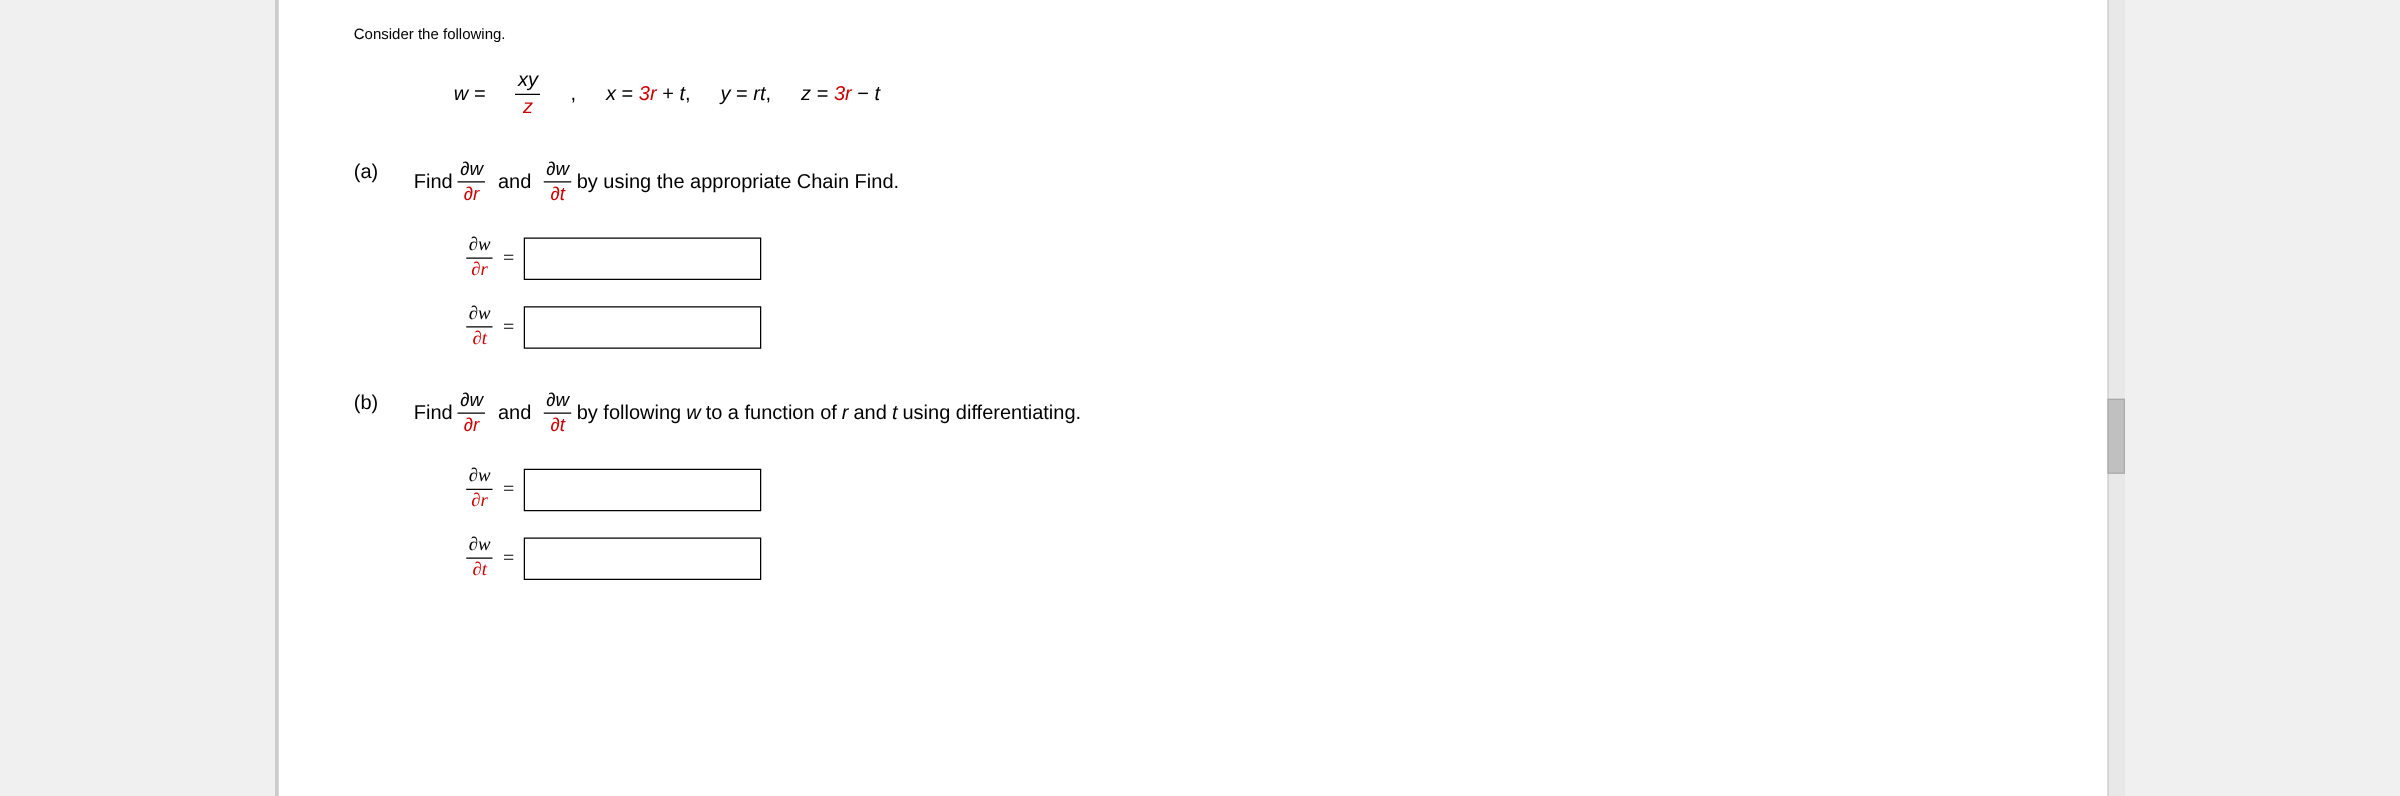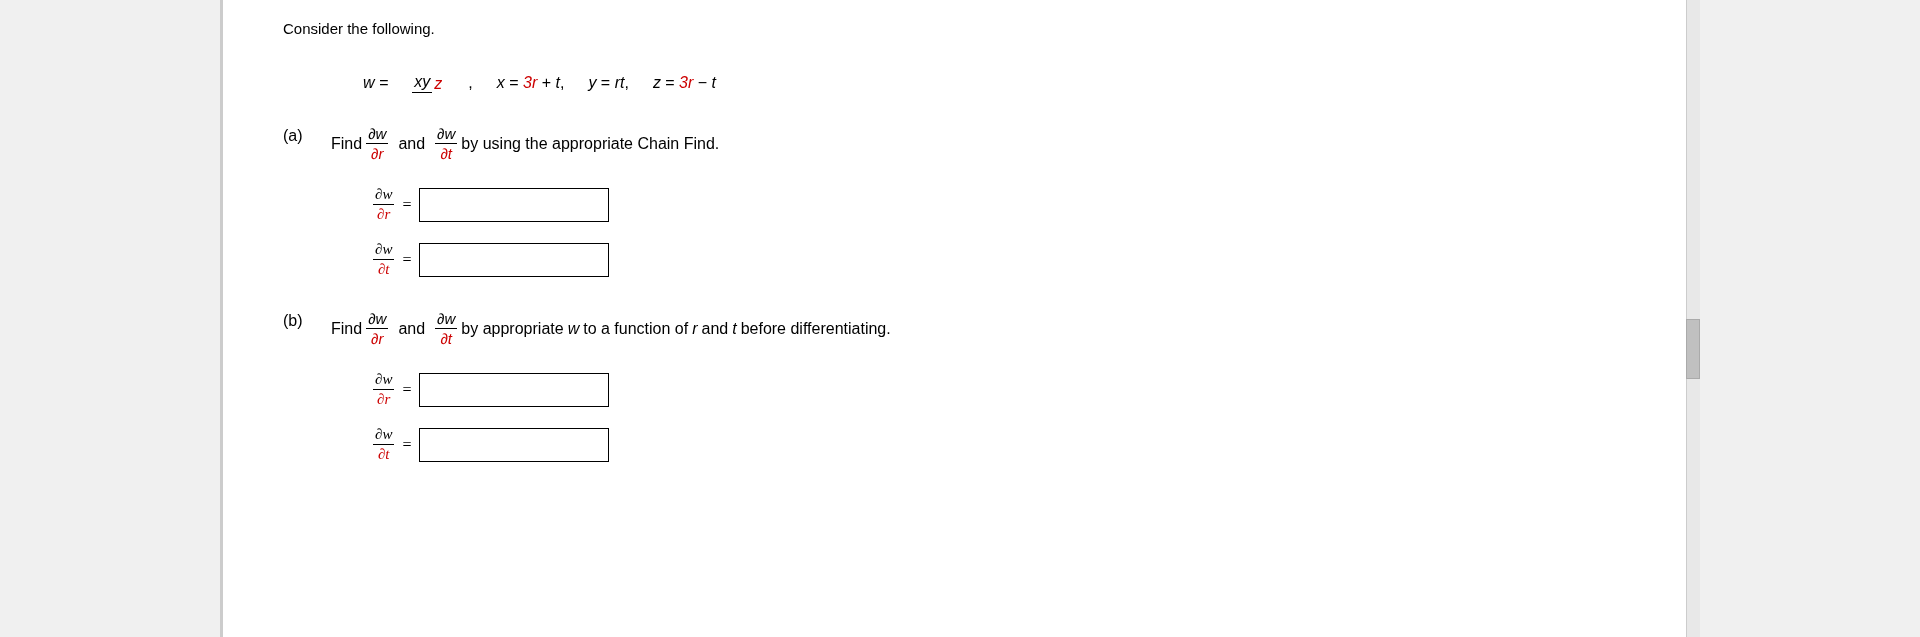--- a/index.html
+++ b/index.html
@@ -41,38 +41,38 @@
       position: absolute;
       top: 50%;
       right: 0;
       width: 14px;
       height: 60px;
       background: #c0c0c0;
       border: 1px solid #aaa;
     }
 
     .consider-text {
-      font-size: 15px;
-      margin-bottom: 36px;
+      font-size: 12px;
+      margin-bottom: 22px;
       font-family: Arial, sans-serif;
     }
 
     .formula-line {
       display: flex;
       align-items: center;
       margin-bottom: 28px;
       margin-left: 80px;
       font-size: 16px;
       font-family: Arial, sans-serif;
       gap: 24px;
     }
 
     .fraction {
       display: inline-flex;
-      flex-direction: row;
+      flex-direction: column;
       align-items: center;
       vertical-align: middle;
     }
 
     .fraction .numerator {
       border-bottom: 1.5px solid #000;
       padding: 0 2px 1px 2px;
       font-style: italic;
     }
 
@@ -234,27 +234,27 @@
       <span>Find</span>
       <span class="partial-inline">
         <span class="top">∂w</span>
         <span class="bottom">∂r</span>
       </span>
       <span class="and-text">and</span>
       <span class="partial-inline">
         <span class="top">∂w</span>
         <span class="bottom">∂t</span>
       </span>
-      <span>by appropriate</span>
+      <span>by following</span>
       <span style="font-style:italic;">w</span>
       <span>to a function of</span>
       <span style="font-style:italic;">r</span>
       <span>and</span>
       <span style="font-style:italic;">t</span>
-      <span>before differentiating.</span>
+      <span>using differentiating.</span>
     </div>
   </div>
 
   <div class="input-rows">
     <div class="input-row">
       <span class="partial-inline">
         <span class="top">∂w</span>
         <span class="bottom">∂r</span>
       </span>
       <span class="equals">=</span>

